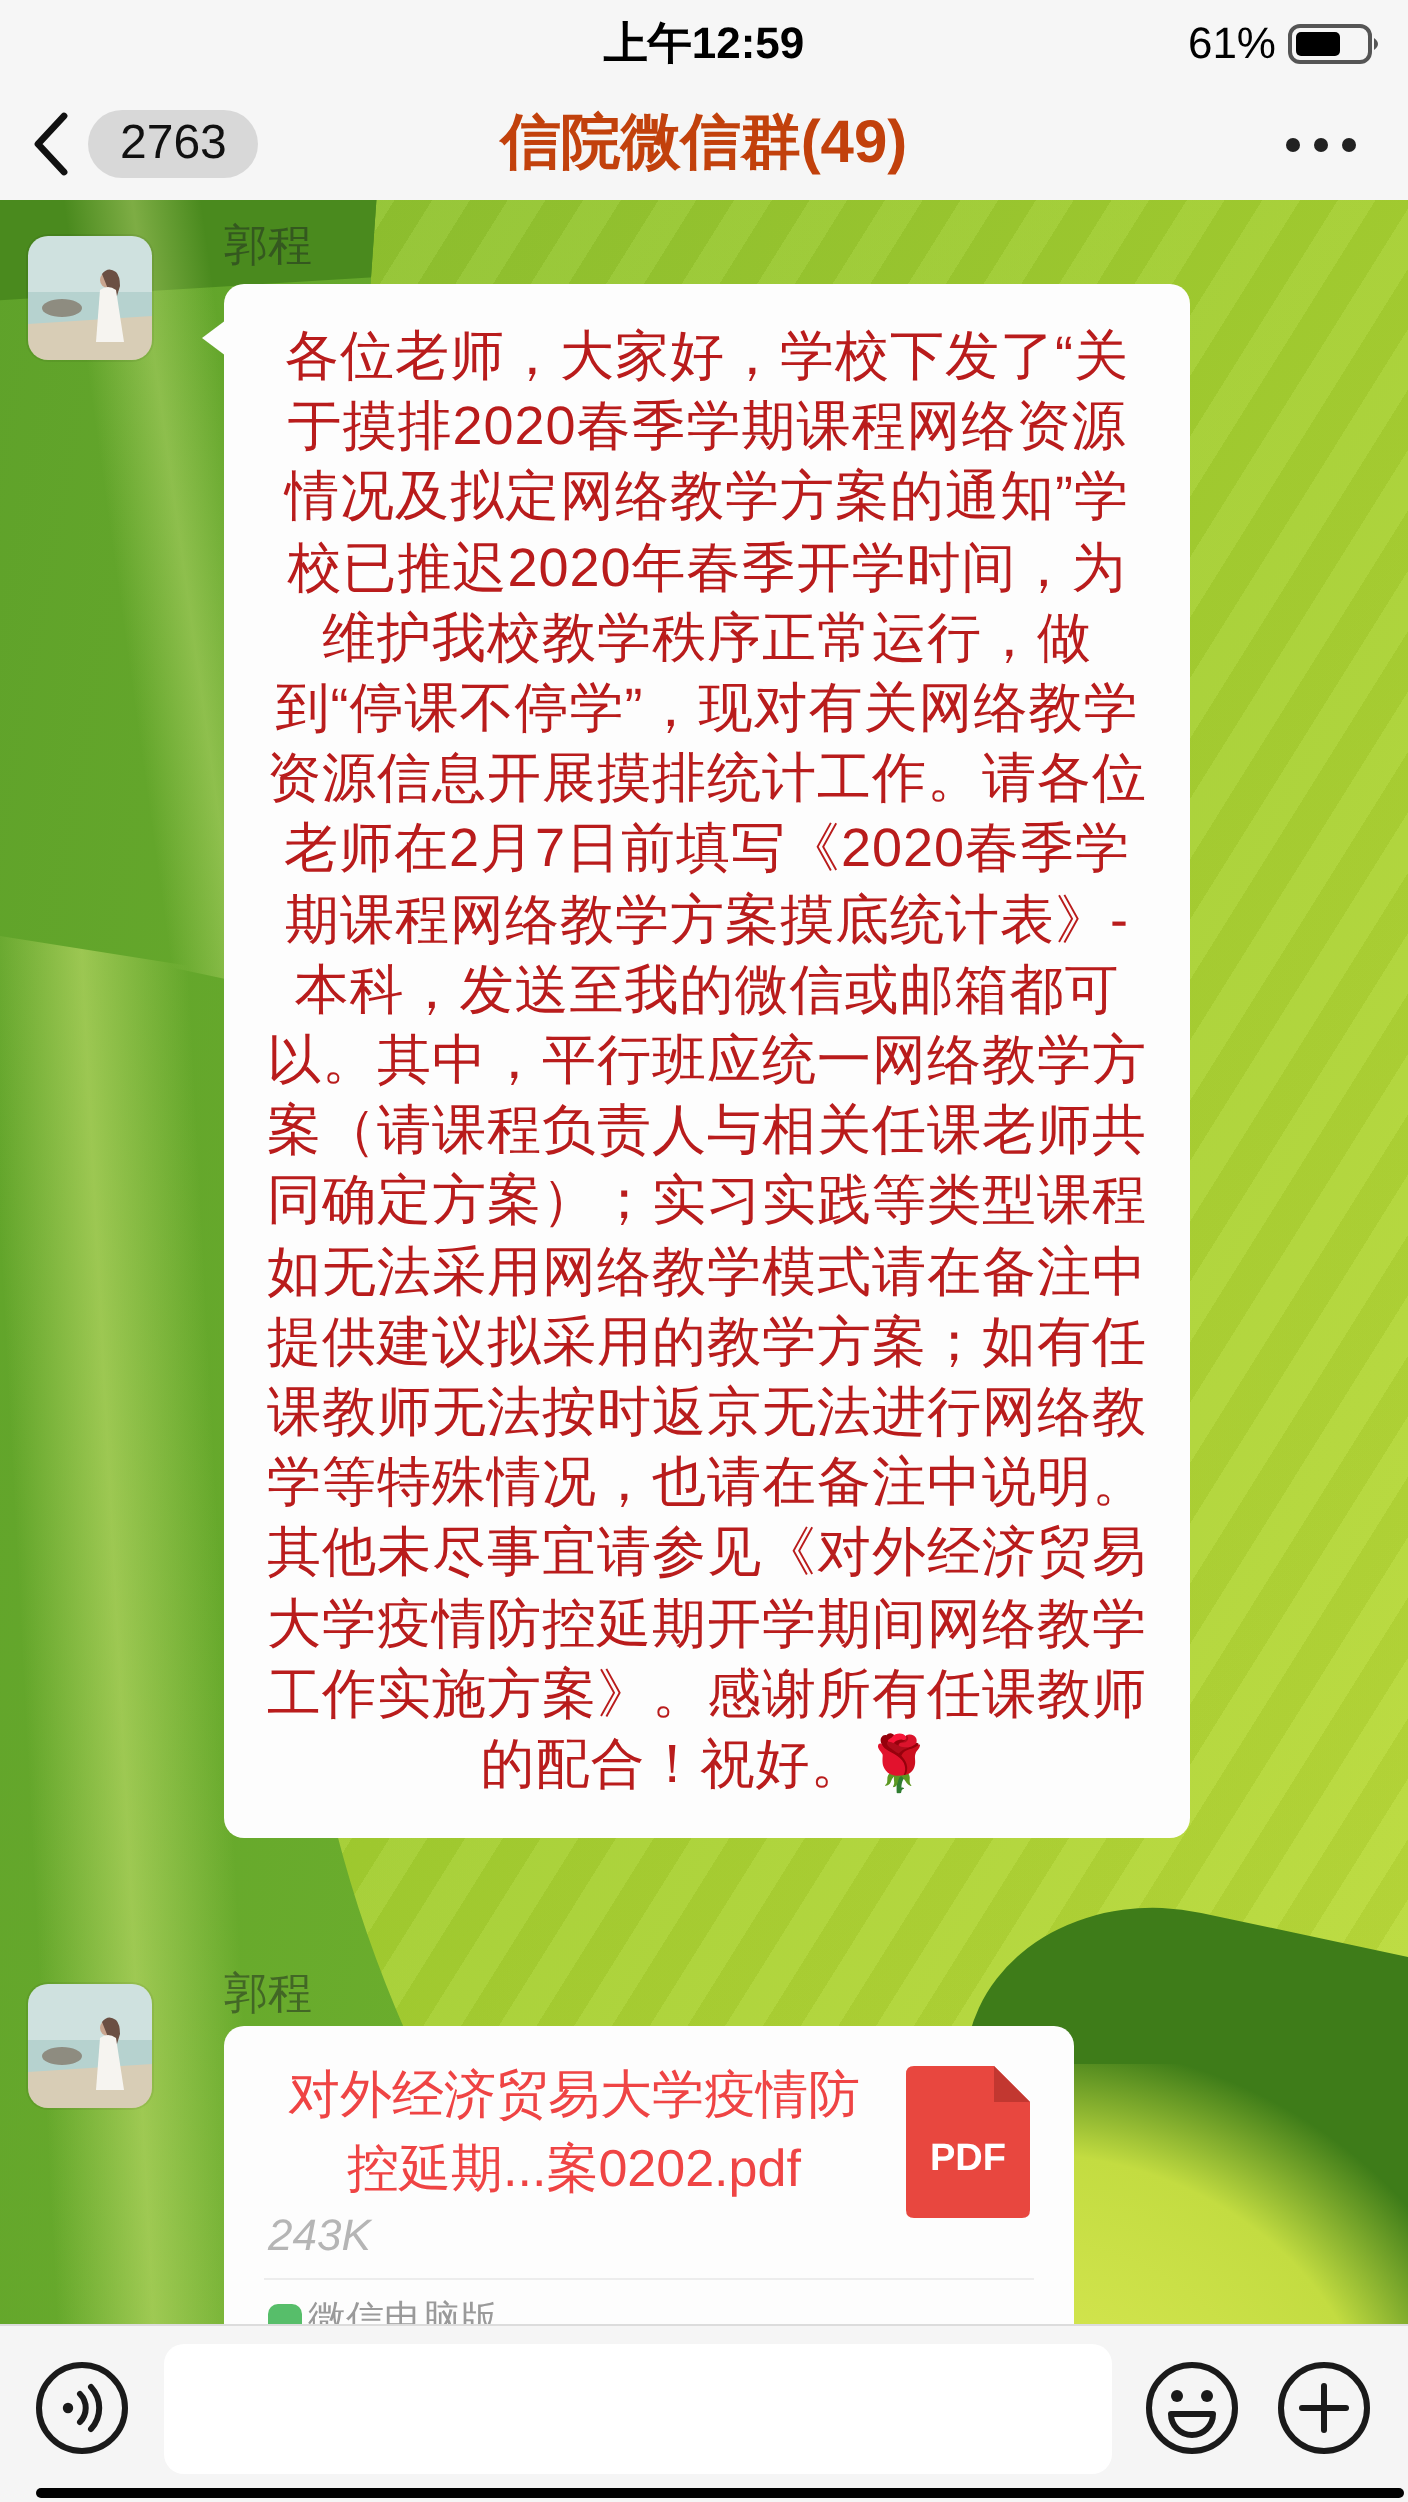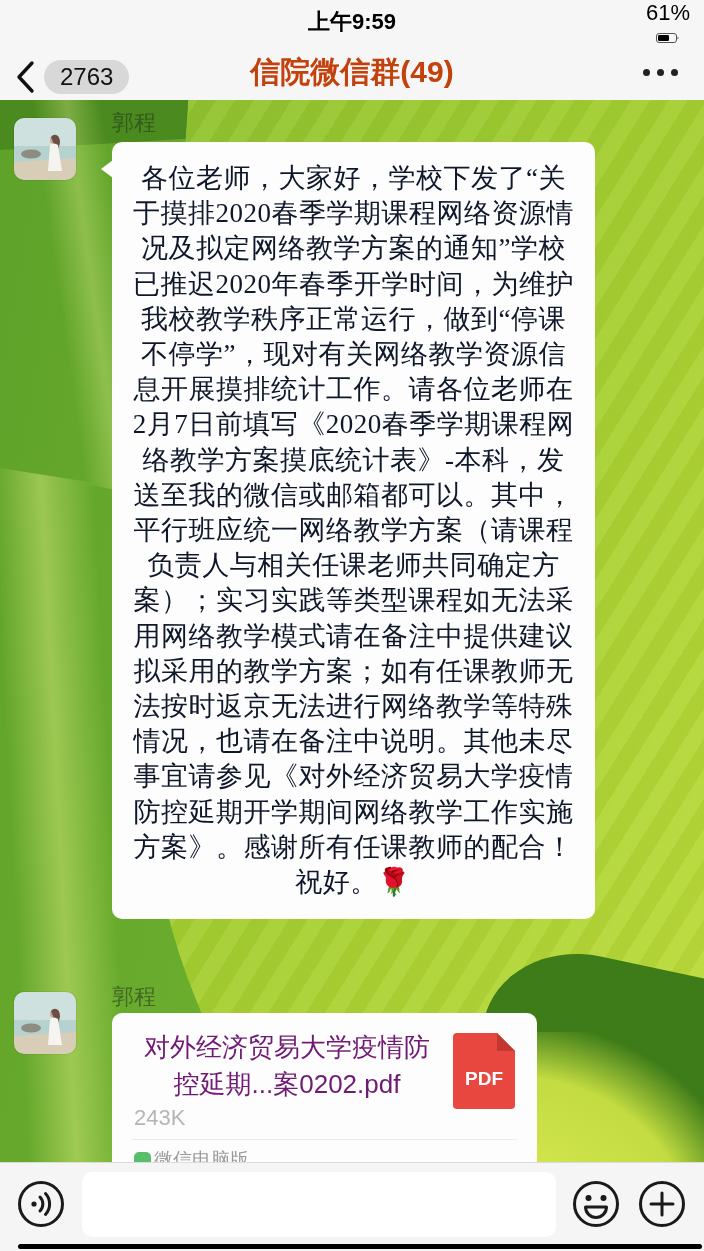--- a/index.html
+++ b/index.html
@@ -5,26 +5,26 @@
   html,body{margin:0;padding:0;background:#2b2b2b;}
   *{box-sizing:border-box;font-family:"Liberation Sans","DejaVu Sans",sans-serif;}
   .phone{position:relative;width:704px;height:1251px;background:#f6f6f6;overflow:hidden;margin:0 auto;}
 
   
   .status-bar{position:absolute;top:0;left:0;width:704px;height:44px;display:flex;align-items:center;color:#000;}
   .sb-left{position:absolute;left:16px;top:0;height:44px;display:flex;align-items:center;gap:8px;}
   .sb-carrier{font-size:22px;}
   .sb-net{font-size:22px;margin-left:6px;}
   .sb-center{position:absolute;left:0;width:704px;text-align:center;font-size:22px;font-weight:600;}
-  .sb-right{position:absolute;right:12px;top:0;height:44px;display:flex;align-items:center;gap:6px;flex-direction:column;}
+  .sb-right{position:absolute;right:12px;top:0;height:44px;display:flex;align-items:center;gap:6px;}
   .sb-batt-pct{font-size:22px;}
 
   
   .nav-bar{position:absolute;top:44px;left:0;width:704px;height:56px;background:#f6f6f6;}
-  .nav-back{position:absolute;left:14px;top:6px;height:44px;display:flex;align-items:flex-end;cursor:pointer;}
+  .nav-back{position:absolute;left:14px;top:6px;height:44px;display:flex;align-items:center;cursor:pointer;}
   .nav-badge{margin-left:8px;background:#d8d8d8;color:#111;font-size:24px;padding:3px 16px;border-radius:17px;}
   .nav-title{position:absolute;left:0;width:704px;top:0;height:56px;line-height:56px;text-align:center;font-size:30px;font-weight:600;color:#c2410c;}
   .nav-more{position:absolute;right:26px;top:10px;height:36px;display:flex;align-items:center;gap:7px;cursor:pointer;}
   .nav-more i{width:7px;height:7px;border-radius:50%;background:#222;display:block;}
 
   
   .chat-area{position:absolute;top:100px;left:0;width:704px;height:1062px;overflow:hidden;text-align:center;}
   .bg{position:absolute;inset:0;background:linear-gradient(100deg,#5fa22a 0%,#6cae2d 45%,#72b02c 100%);}
   .bg .leaf{position:absolute;left:150px;top:-60px;width:780px;height:1240px;transform:rotate(4deg);
     background:
@@ -38,26 +38,26 @@
   .bg .streak{position:absolute;left:-110px;bottom:-40px;width:340px;height:720px;transform:rotate(9deg);
     background:linear-gradient(78deg,rgba(0,0,0,0) 40%,rgba(226,240,130,0.45) 50%,rgba(0,0,0,0) 61%);}
   .bg .streak2{position:absolute;left:-60px;top:-40px;width:300px;height:420px;transform:rotate(12deg);
     background:linear-gradient(70deg,rgba(0,0,0,0) 42%,rgba(222,238,140,0.35) 50%,rgba(0,0,0,0) 58%);}
 
   
   .avatar{position:absolute;width:62px;height:62px;border-radius:10px;overflow:hidden;cursor:pointer;box-shadow:0 0 0 1px rgba(0,0,0,0.06);}
   .msg-name{position:absolute;font-size:22px;color:rgba(35,48,32,0.55);}
   .bubble{position:absolute;background:#fdfdfd;border-radius:10px;}
   .bubble .tail{position:absolute;left:-11px;width:0;height:0;border-top:9px solid transparent;border-bottom:9px solid transparent;border-right:12px solid #fdfdfd;}
-  .bubble-text{padding:19px 20px;font-size:27px;line-height:35.2px;color:#0f172a;letter-spacing:0.5px;font-family:Liberation Serif, serif;}
+  .bubble-text{padding:19px 20px;font-size:27px;line-height:35.2px;color:#b91c1c;letter-spacing:0.5px;}
 
   .file-card{position:absolute;background:#fdfdfd;border-radius:10px;cursor:pointer;overflow:hidden;}
   .file-card .tail{position:absolute;left:-11px;top:46px;width:0;height:0;border-top:9px solid transparent;border-bottom:9px solid transparent;border-right:12px solid #fdfdfd;}
-  .file-name{position:absolute;left:22px;top:16px;width:306px;font-size:26px;line-height:37px;color:#701a75;word-break:break-all;}
-  .file-size{position:absolute;left:22px;top:92px;font-size:22px;color:#b5b5b5;}
+  .file-name{position:absolute;left:22px;top:16px;width:306px;font-size:26px;line-height:37px;color:#ef4444;word-break:break-all;}
+  .file-size{position:absolute;left:22px;top:92px;font-size:22px;color:#b5b5b5;font-style:italic;}
   .pdf-icon{position:absolute;right:22px;top:20px;width:62px;height:76px;}
   .file-divider{position:absolute;left:20px;right:20px;top:126px;height:1px;background:#ededed;}
   .file-footer{position:absolute;left:22px;top:134px;display:flex;align-items:center;gap:3px;}
   .file-footer .wx-dot{width:17px;height:17px;border-radius:5px;background:#57be6a;}
   .file-footer span{font-size:19px;color:#9a9a9a;}
 
   
   .input-bar{position:absolute;top:1162px;left:0;width:704px;height:89px;background:#f5f5f5;border-top:1px solid #dcdcdc;}
   .round-btn{position:absolute;width:48px;height:48px;top:17px;cursor:pointer;}
   .voice-btn{left:17px;}
@@ -65,21 +65,21 @@
   .emoji-btn{left:572px;}
   .plus-btn{left:638px;}
   .home-line{position:absolute;left:18px;top:1244px;width:684px;height:5px;background:#000;border-radius:3px;}
 </style>
 </head>
 <body>
 
 <div class="phone">
 
   <div class="status-bar">
-    <div class="sb-center">上午9:59</div>
+    <div class="sb-center">上午12:59</div>
     <div class="sb-right">
       <span class="sb-batt-pct">61%</span>
       <svg width="48" height="24" viewBox="0 0 48 24">
         <rect x="1" y="3" width="40" height="18" rx="5" fill="none" stroke="#555" stroke-width="2"></rect>
         <rect x="4" y="6" width="22" height="12" rx="2.5" fill="#000"></rect>
         <path d="M43 9 q4 3 0 6 z" fill="#555"></path>
       </svg>
     </div>
   </div>
 

